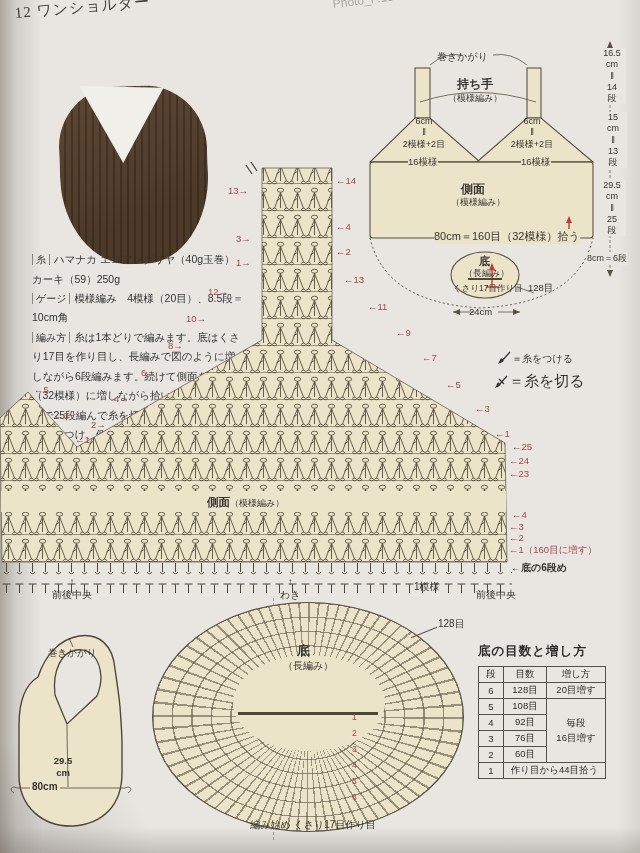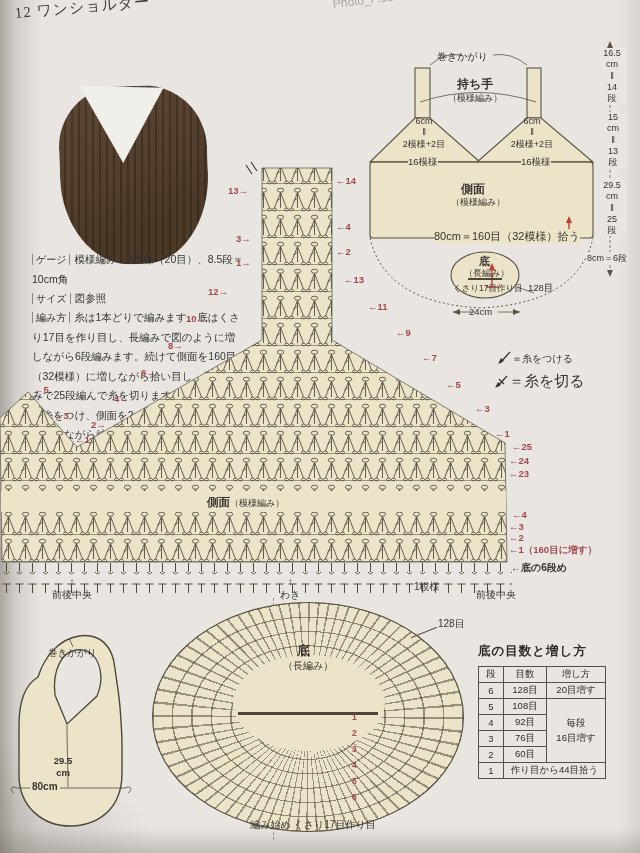--- a/index.html
+++ b/index.html
@@ -7,21 +7,21 @@
   #page{position:relative;width:640px;height:853px;overflow:hidden;
     background:
       linear-gradient(90deg, rgba(110,102,94,.50) 0px, rgba(130,122,114,.22) 16px, rgba(150,144,136,0) 42px),
       linear-gradient(270deg, rgba(140,132,124,.18) 0px, rgba(140,132,124,0) 22px),
       linear-gradient(0deg, rgba(105,99,93,.30) 0px, rgba(105,99,93,0) 26px),
       radial-gradient(220px 160px at 0% 100%, rgba(100,92,84,.28), rgba(100,92,84,0) 70%),
       #e9e6e2;}
   .abs{position:absolute;}
   .lbl{position:absolute;color:#36332f;white-space:nowrap;}
   .pre{white-space:pre-line;text-align:center;line-height:1.25;}
-  .rn{position:absolute;color:#a3474e;font-size:9.5px;font-weight:bold;white-space:nowrap;}
+  .rn{position:absolute;color:#a3474e;font-size:9.5px;font-weight:normal;white-space:nowrap;}
   .ml{background:#e9e6e2;padding:0 1px;}
   .cream{background:#ece4c9;}
   
   #info{position:absolute;left:32px;top:250px;width:212px;font-size:10.5px;line-height:1.85;color:#333;}
   #info .row{display:block;}
   #info .tag{border-left:1px solid #8a8680;border-right:1px solid #8a8680;padding:0 3px;margin-right:4px;font-size:10px;}
   
   #btable{position:absolute;left:478px;top:643px;color:#2e2b28;}
   #btable .ttl{font-size:12.5px;font-weight:bold;letter-spacing:1px;}
   #btable table{border-collapse:collapse;margin-top:6px;}
@@ -48,22 +48,22 @@
 <body>
 
 <div id="page">
 
   <div class="lbl" style="left:14px;top:4px;font-size:15px;letter-spacing:1px;color:#403c38;font-family:'Liberation Serif','DejaVu Serif',serif;transform:rotate(-5deg);transform-origin:left top;">12 ワンショルダー</div>
   <div class="lbl" style="left:332px;top:-3px;font-size:12px;color:#aba69f;transform:rotate(-7deg);transform-origin:left top;">Photo_P.13</div>
 
   <div id="photo"></div>
 
   <div id="info">
+    <div class="row"><span class="tag">糸</span><span>ハマナカ エコアンダリヤ（40g玉巻）カーキ（59）250g</span></div>
     <div class="row"><span class="tag">ゲージ</span><span>模様編み　4模様（20目）、8.5段＝10cm角</span></div>
-    <div class="row"><span class="tag">サイズ</span><span>図参照</span></div>
     <div class="row"><span class="tag">編み方</span><span>糸は1本どりで編みます。底はくさり17目を作り目し、長編みで図のように増しながら6段編みます。続けて側面を160目（32模様）に増しながら拾い目し、模様編みで25段編んで糸を切ります。指定の位置に糸をつけ、側面を2つに分けて図のように減らしながら編み、続けて持ち手を編みます。両側の持ち手を巻きかがりでつなぎます</span></div>
   </div>
 
   <svg class="abs" style="left:360px;top:35px;" width="280" height="300" viewBox="0 0 280 300">
     <g fill="#ece4c9" stroke="#5a5142" stroke-width="1.1">
       <rect x="55" y="33" width="15" height="50"></rect>
       <rect x="167" y="33" width="14" height="50"></rect>
       <polygon points="55,83 70,83 120,127 10,127"></polygon>
       <polygon points="167,83 181,83 233,127 117,127"></polygon>
       <rect x="10" y="127" width="223" height="76" rx="3"></rect>

